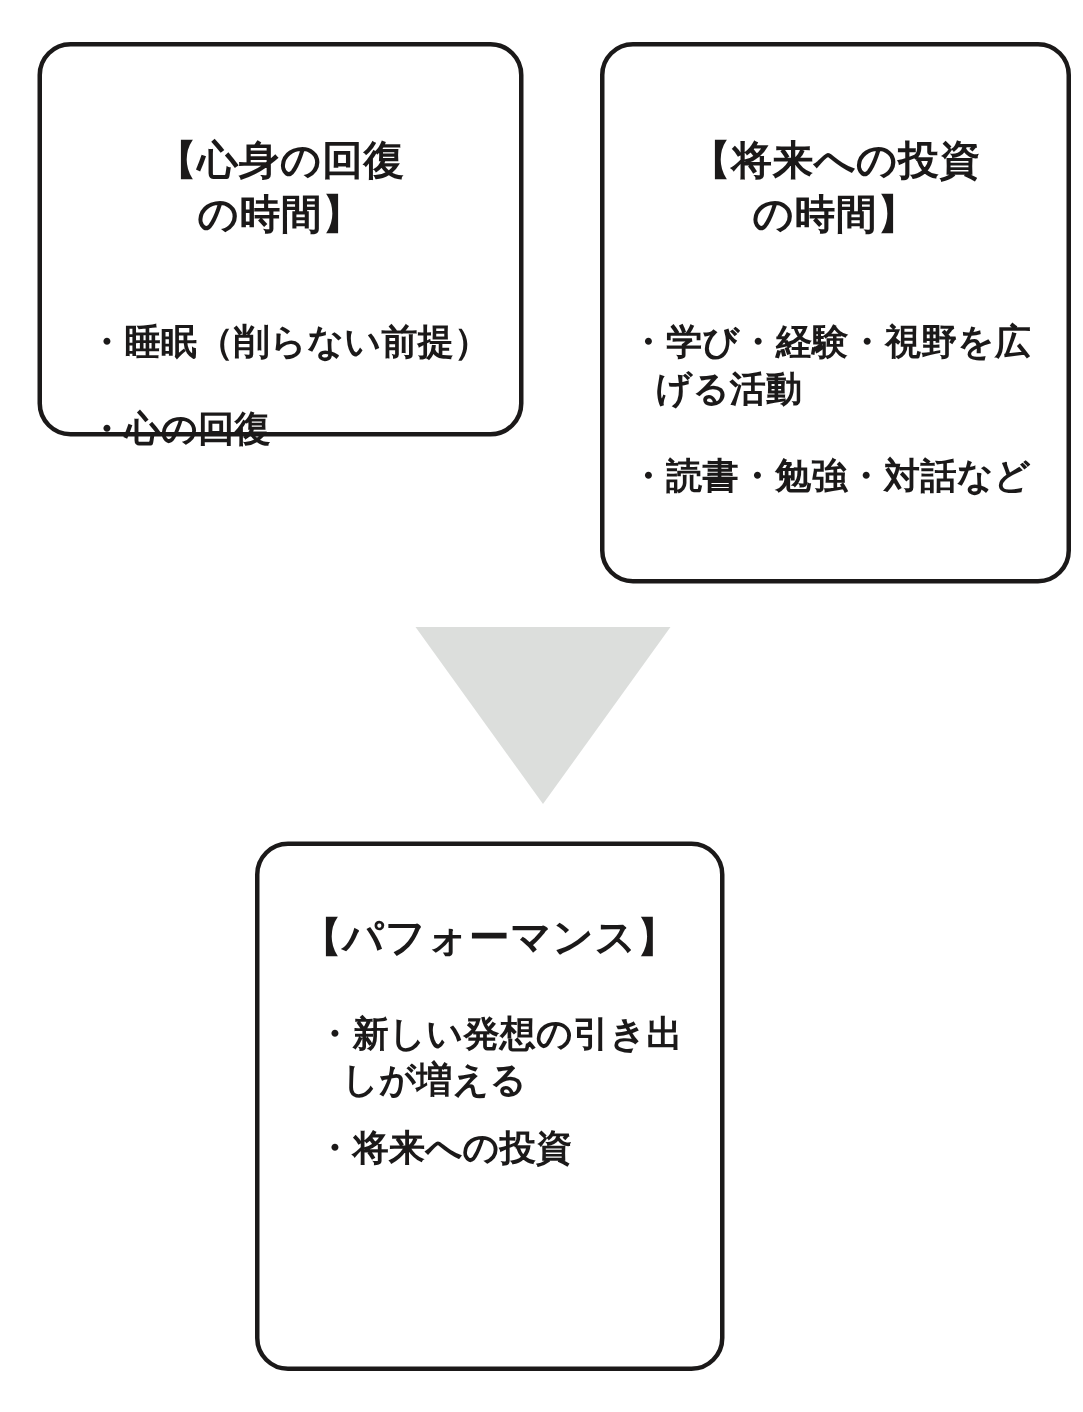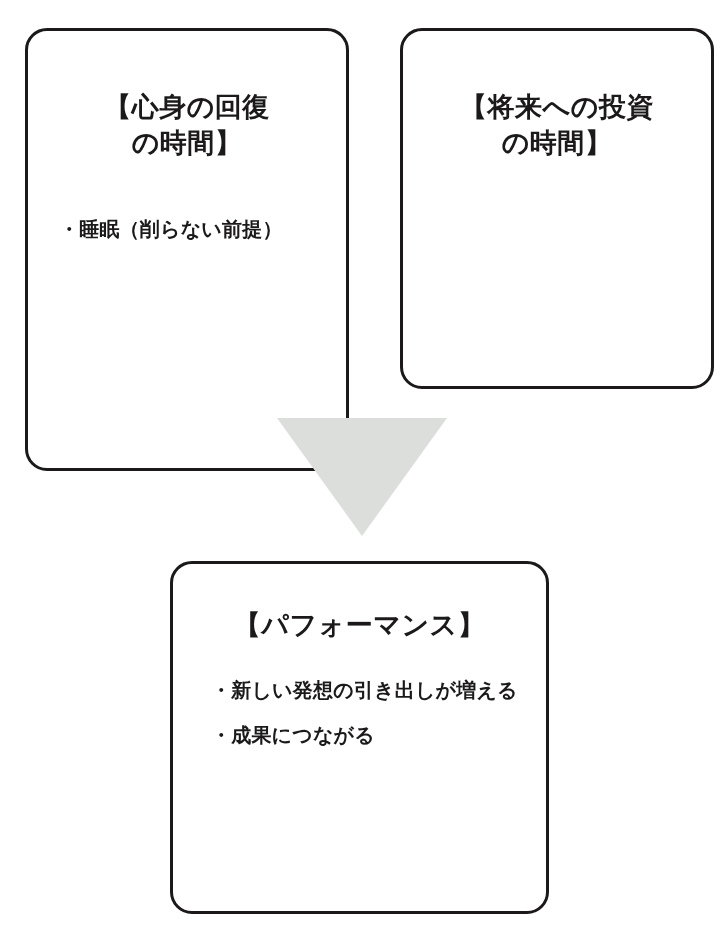--- a/index.html
+++ b/index.html
@@ -49,60 +49,61 @@
   .bullet-list {
     position: absolute;
     margin: 0;
     padding: 0;
     list-style: none;
   }
 
   .bullet-item {
     position: relative;
     font-weight: bold;
-    font-size: 20px;
+    font-size: 24px;
     line-height: 31px;
     letter-spacing: 0.2px;
     color: #1b1919;
     padding-left: 17px;
     text-indent: -17px;
+    font-family: Liberation Serif, serif;
   }
 
   .bullet-item + .bullet-item {
     margin-top: 27px;
   }
 
   .bullet-mark {
     text-indent: 0;
   }
 
   
   #box-recovery {
     left: 25px;
     top: 28px;
     width: 324px;
-    height: 443px;
+    height: 263px;
   }
   #box-recovery .box-title { top: 58px; }
   #box-recovery .bullet-list { left: 31px; top: 183px; right: 14px; }
 
   #box-investment {
     left: 372px;
     top: 28px;
     width: 314px;
     height: 361px;
     margin-left: 28px;
   }
   #box-investment .box-title { top: 58px; }
   #box-investment .bullet-list { left: 17px; top: 183px; right: 10px; }
 
   #box-performance {
     left: 170px;
     top: 561px;
-    width: 379px;
+    width: 313px;
     height: 353px;
   }
   #box-performance .box-title { top: 43px; }
   #box-performance .bullet-list { left: 38px; top: 111px; right: 16px; }
   #box-performance .bullet-item + .bullet-item { margin-top: 14px; }
 
   
   .arrow-down {
     position: absolute;
     left: 277px;
@@ -117,31 +118,36 @@
 </head>
 <body>
 
 <div class="canvas">
 
   <div class="box" id="box-recovery">
     <div class="box-title">【心身の回復
 の時間】</div>
     <ul class="bullet-list">
       <li class="bullet-item"><span class="bullet-mark">・</span><span>睡眠（削らない前提）</span></li>
+      <li class="bullet-item"><span class="bullet-mark">・</span><span>心の回復</span></li>
     </ul>
   </div>
 
   <div class="box" id="box-investment">
     <div class="box-title">【将来への投資
 の時間】</div>
+    <ul class="bullet-list">
+      <li class="bullet-item"><span class="bullet-mark">・</span><span>学び・経験・視野を広げる活動</span></li>
+      <li class="bullet-item"><span class="bullet-mark">・</span><span>読書・勉強・対話など</span></li>
+    </ul>
   </div>
 
   <div class="arrow-down"></div>
 
   <div class="box" id="box-performance">
     <div class="box-title">【パフォーマンス】</div>
     <ul class="bullet-list">
       <li class="bullet-item"><span class="bullet-mark">・</span><span>新しい発想の引き出しが増える</span></li>
-      <li class="bullet-item"><span class="bullet-mark">・</span><span>成果につながる</span></li>
+      <li class="bullet-item"><span class="bullet-mark">・</span><span>将来への投資</span></li>
     </ul>
   </div>
 
 </div>
 
 </body></html>

